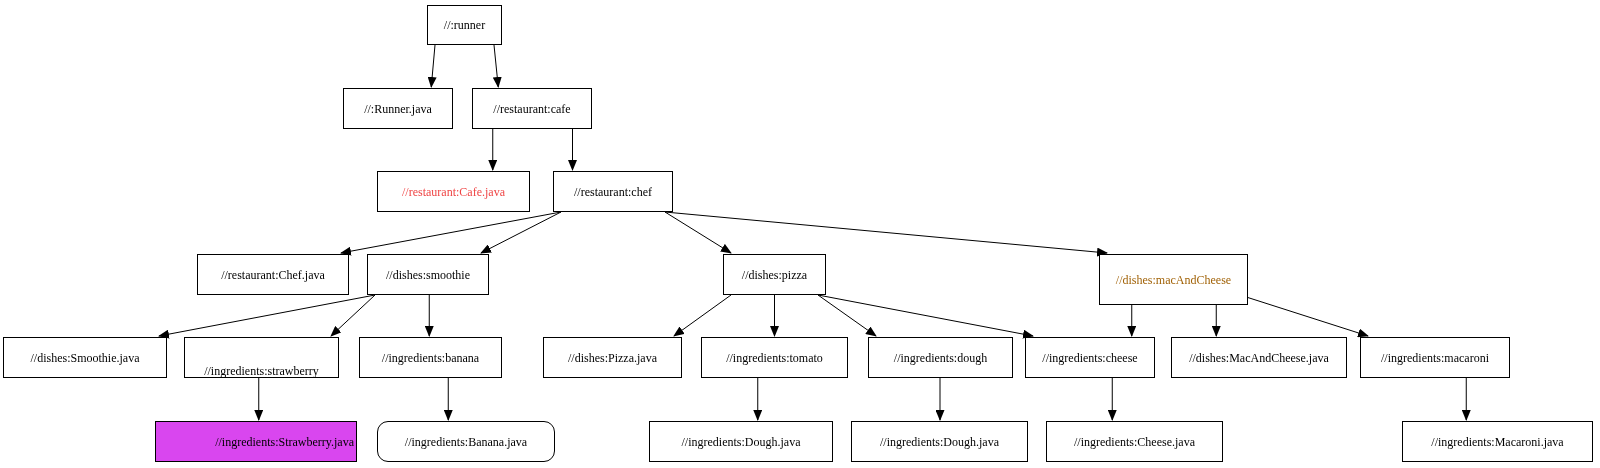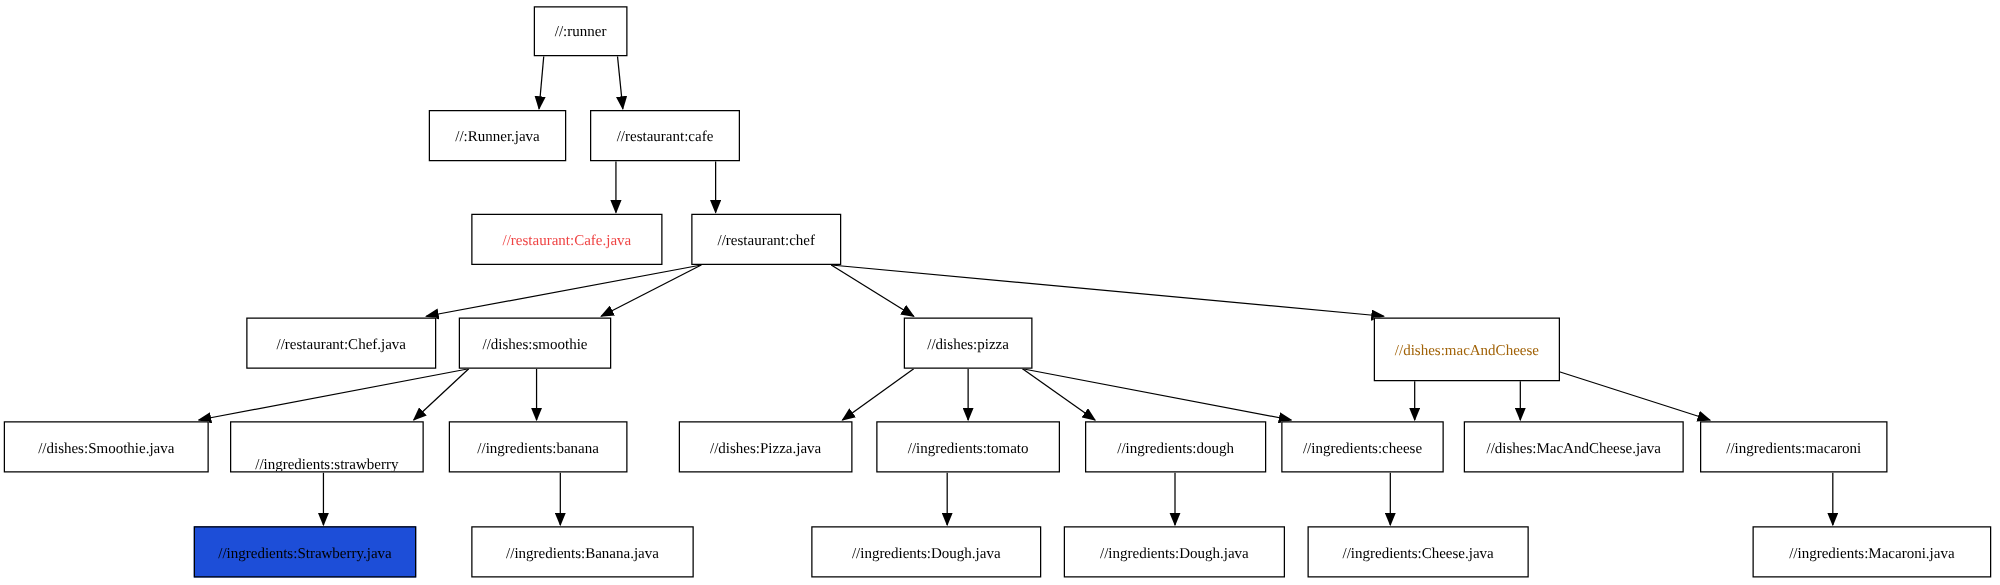--- a/index.html
+++ b/index.html
@@ -125,24 +125,24 @@
       </div>
       <div class="node" style="left: 1025px; top: 337px; width: 130px; height: 41px; background: rgb(255, 255, 255); border-color: rgb(0, 0, 0); color: rgb(0, 0, 0);">
         <span>//ingredients:cheese</span>
       </div>
       <div class="node" style="left: 1171px; top: 337px; width: 176px; height: 41px; background: rgb(255, 255, 255); border-color: rgb(0, 0, 0); color: rgb(0, 0, 0);">
         <span>//dishes:MacAndCheese.java</span>
       </div>
       <div class="node" style="left: 1360px; top: 337px; width: 150px; height: 41px; background: rgb(255, 255, 255); border-color: rgb(0, 0, 0); color: rgb(0, 0, 0);">
         <span>//ingredients:macaroni</span>
       </div>
-      <div class="node" style="left: 155px; top: 421px; width: 178px; height: 41px; background: #1d4ed8; border-color: rgb(0, 0, 0); color: rgb(0, 0, 0);">
+      <div class="node" style="left: 155px; top: 421px; width: 202px; height: 41px; background: #d946ef; border-color: rgb(0, 0, 0); color: rgb(0, 0, 0); justify-content: flex-end;">
         <span>//ingredients:Strawberry.java</span>
       </div>
-      <div class="node" style="left: 377px; top: 421px; width: 178px; height: 41px; background: rgb(255, 255, 255); border-color: rgb(0, 0, 0); color: rgb(0, 0, 0);">
+      <div class="node" style="left: 377px; top: 421px; width: 178px; height: 41px; background: rgb(255, 255, 255); border-color: rgb(0, 0, 0); color: rgb(0, 0, 0); border-radius: 11px;">
         <span>//ingredients:Banana.java</span>
       </div>
       <div class="node" style="left: 649px; top: 421px; width: 184px; height: 41px; background: rgb(255, 255, 255); border-color: rgb(0, 0, 0); color: rgb(0, 0, 0);">
         <span>//ingredients:Dough.java</span>
       </div>
       <div class="node" style="left: 851px; top: 421px; width: 177px; height: 41px; background: rgb(255, 255, 255); border-color: rgb(0, 0, 0); color: rgb(0, 0, 0);">
         <span>//ingredients:Dough.java</span>
       </div>
       <div class="node" style="left: 1046px; top: 421px; width: 177px; height: 41px; background: rgb(255, 255, 255); border-color: rgb(0, 0, 0); color: rgb(0, 0, 0);">
         <span>//ingredients:Cheese.java</span>

